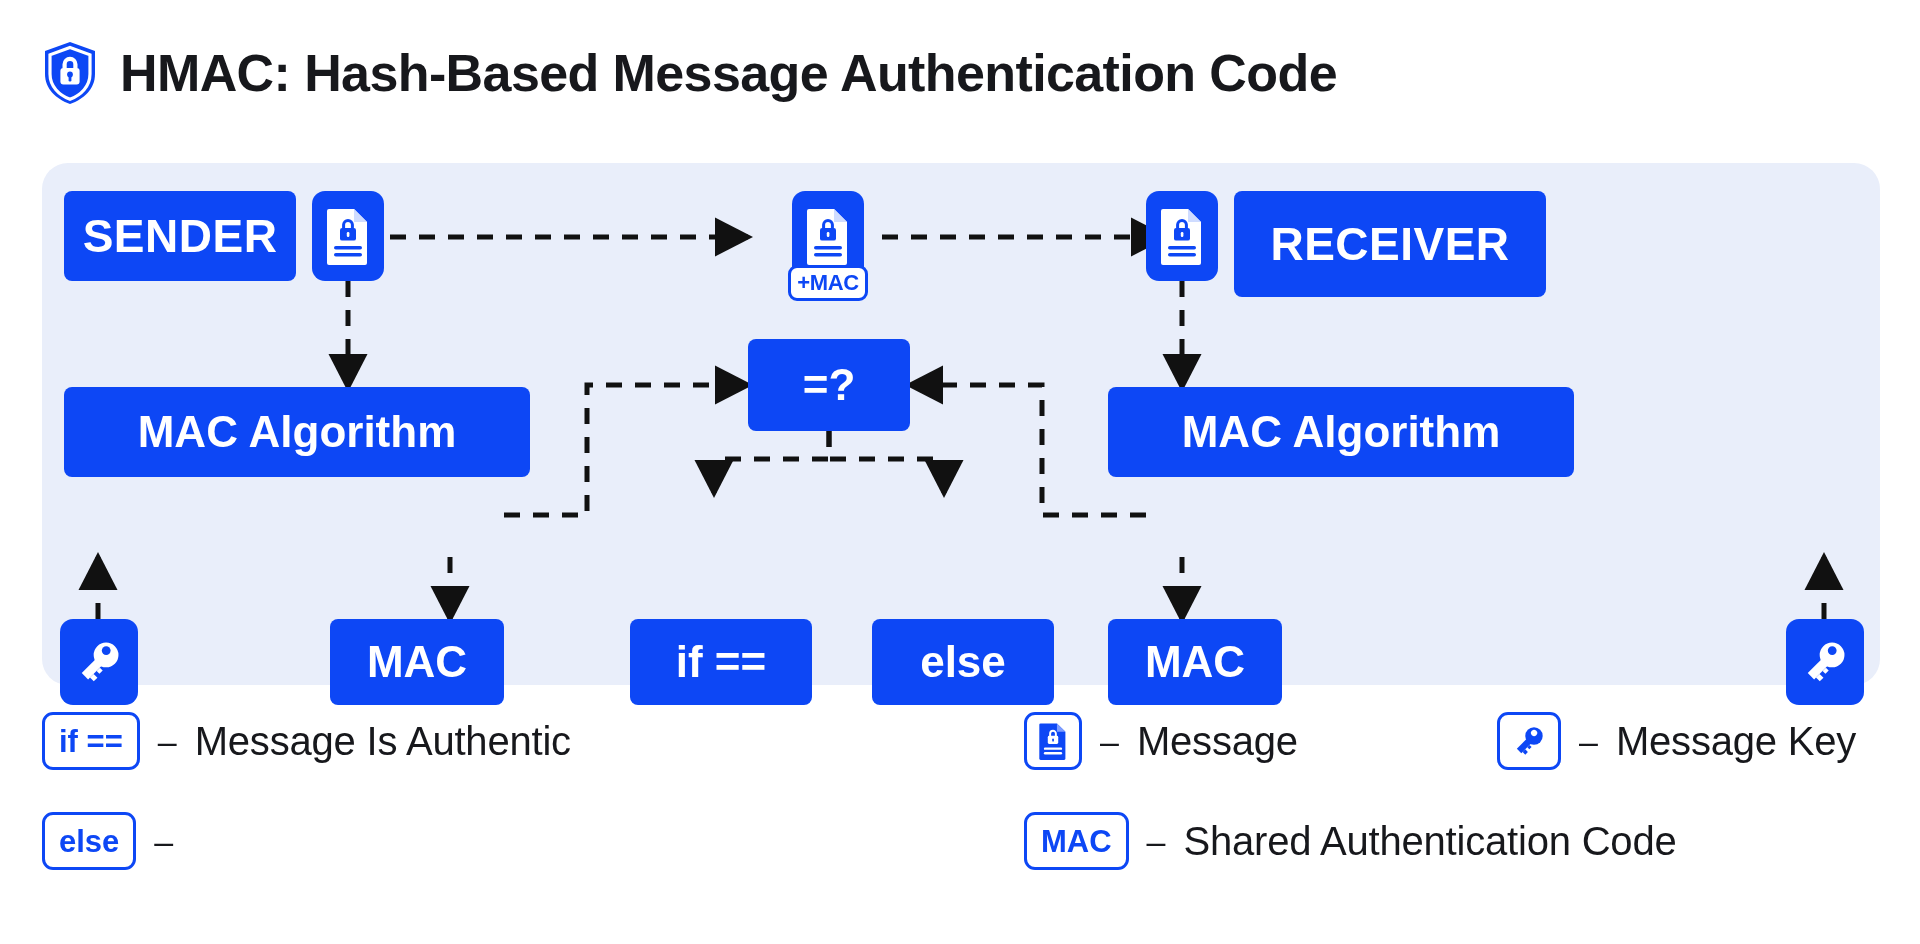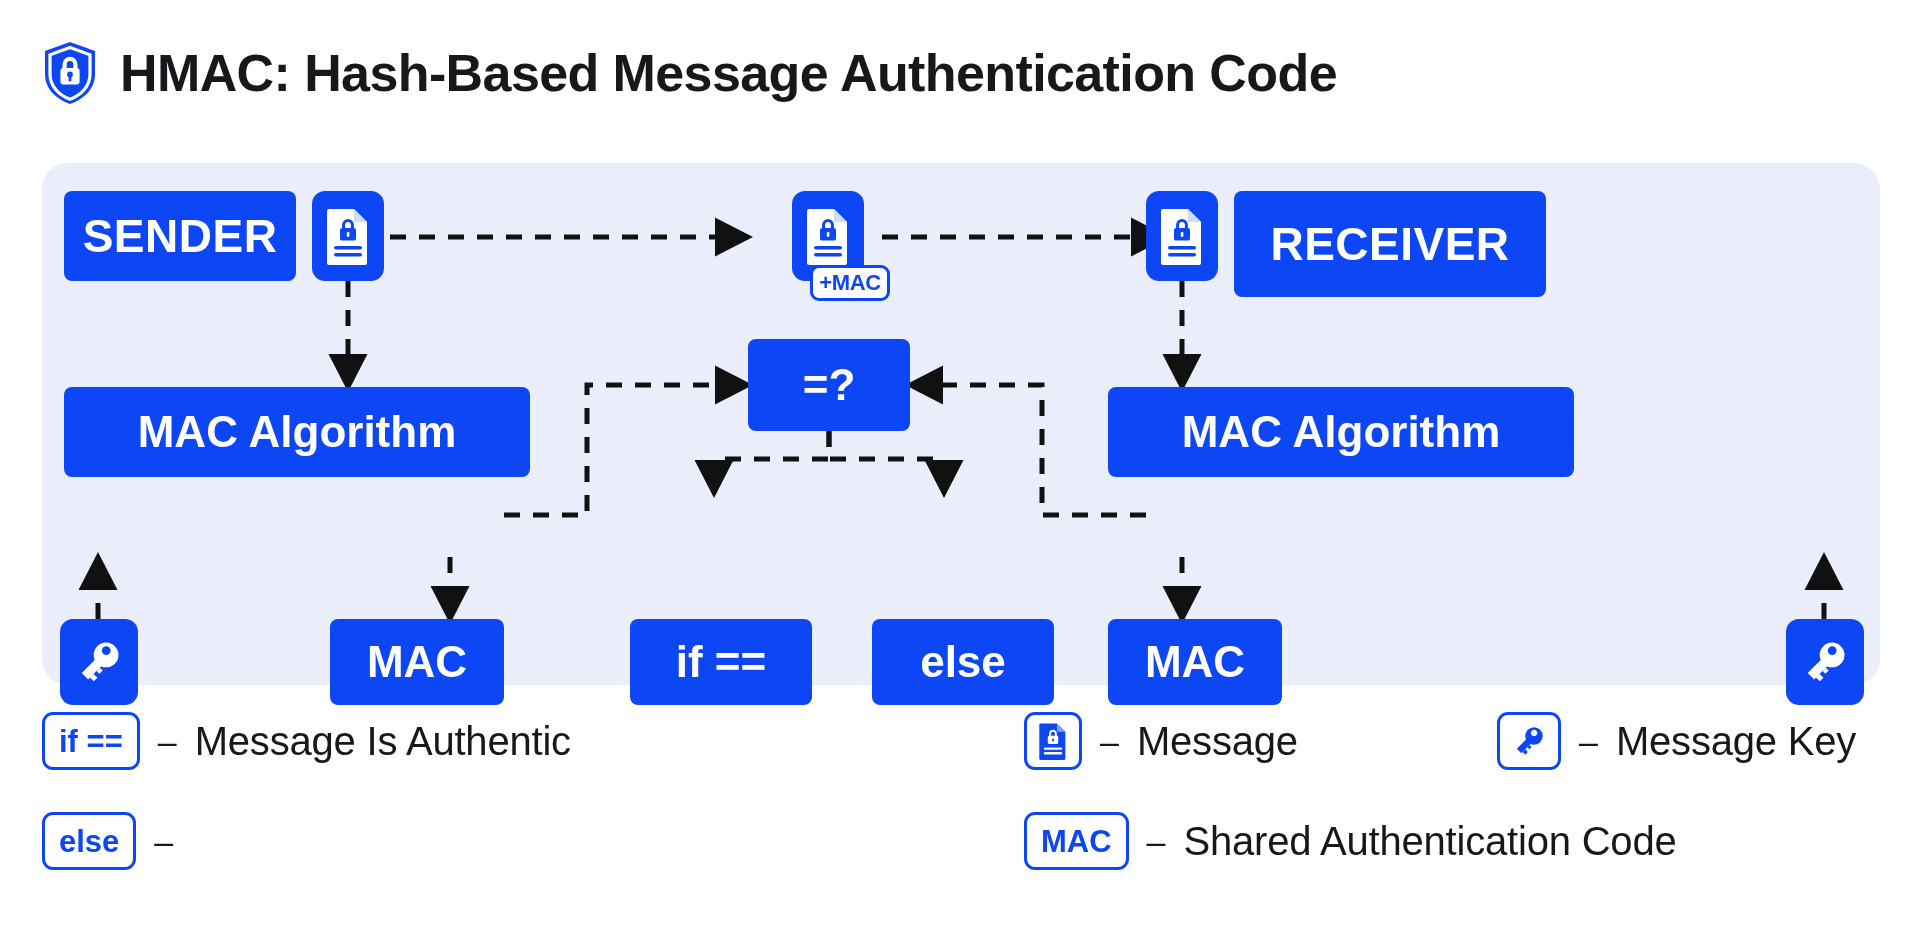--- a/index.html
+++ b/index.html
@@ -96,21 +96,20 @@
     border: 3px solid #0d47f5;
     border-radius: 9px;
     color: #0d47f5;
     font-size: 22px;
     font-weight: bold;
     display: flex;
     align-items: center;
     justify-content: center;
     letter-spacing: -0.3px;
     box-sizing: border-box;
-    margin-left: 22px;
   }
 
   
   .legend {
     position: absolute;
     left: 42px;
     top: 710px;
     width: 1850px;
     height: 200px;
   }

